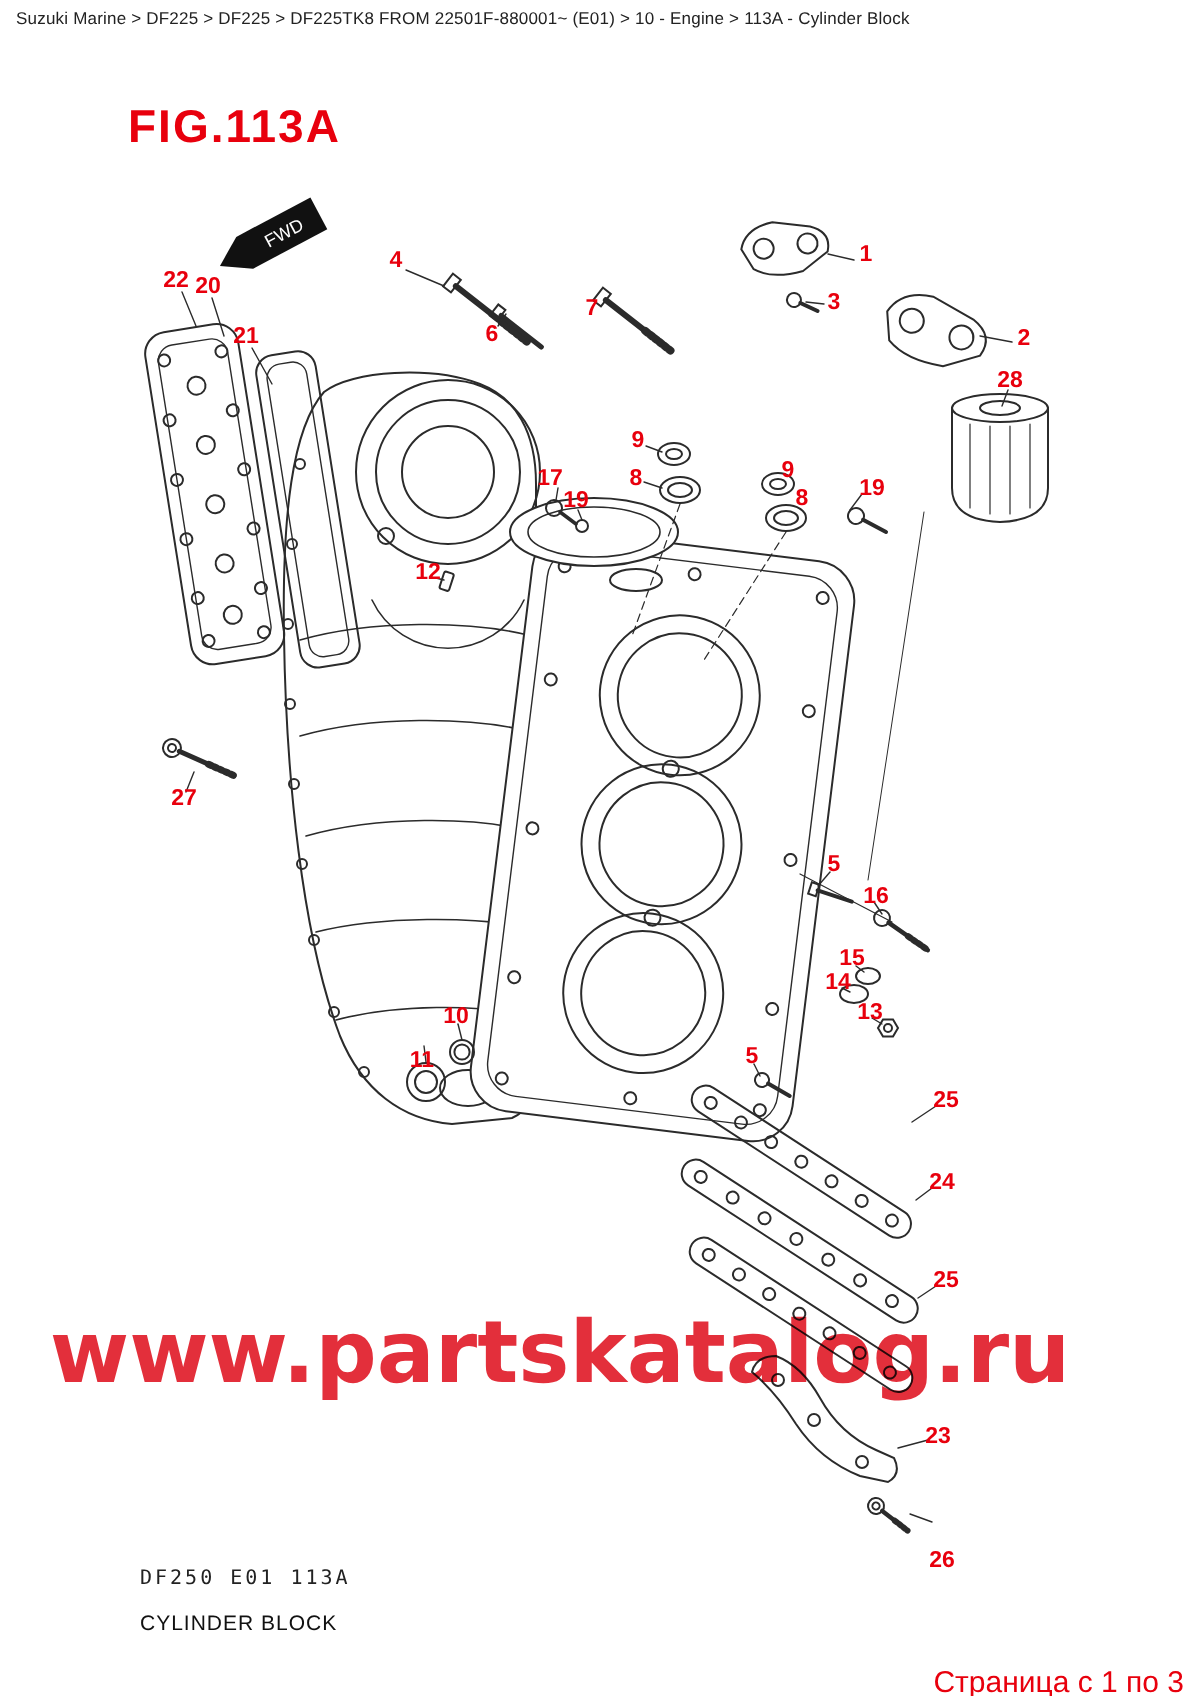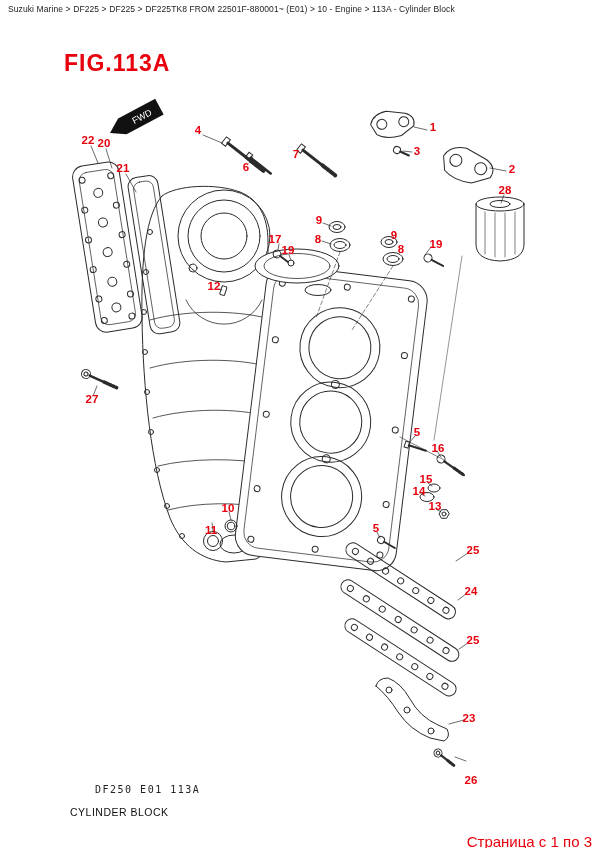--- a/index.html
+++ b/index.html
@@ -31,21 +31,21 @@
   }
   .watermark {
     position: absolute; top: 652px; left: 0; width: 560px;
     text-align: center; font-size: 43px; font-weight: bold;
     color: #de0a18; opacity: 0.85; mix-blend-mode: multiply;
     font-family: "DejaVu Sans", sans-serif; white-space: nowrap;
   }
   .footer-code {
     position: absolute; left: 70px; top: 784px;
     font-family: "DejaVu Sans Mono", monospace;
-    font-size: 10px; color: #222; letter-spacing: 1.5px; margin-left: 25px;
+    font-size: 10px; color: #222; letter-spacing: 1.5px;
   }
   .footer-name {
     position: absolute; left: 70px; top: 806px;
     font-size: 10.5px; color: #111; letter-spacing: 0.5px;
   }
   .page-info {
     position: absolute; right: 8px; top: 833px;
     font-size: 15px; color: #e8000d;
   }
 </style>
@@ -327,20 +327,21 @@
         <line x1="468" y1="643" x2="459" y2="649"></line>
         <line x1="464" y1="720" x2="449" y2="724"></line>
         <line x1="466" y1="761" x2="455" y2="757"></line>
         <line x1="279" y1="244" x2="278" y2="250"></line>
         <line x1="289" y1="255" x2="291" y2="260"></line>
         <line x1="462" y1="256" x2="434" y2="440" stroke-width="0.5"></line>
       </g>
     </g>
   </svg>
 
+  <div class="watermark">www.partskatalog.ru</div>
 
   <div class="callout-layer" id="callout-layer">
       <span class="callout" style="left: 88px; top: 141px; color: rgb(232, 0, 13);">22</span>
       <span class="callout" style="left: 104px; top: 144px; color: rgb(232, 0, 13);">20</span>
       <span class="callout" style="left: 123px; top: 169px; color: rgb(232, 0, 13);">21</span>
       <span class="callout" style="left: 198px; top: 131px; color: rgb(232, 0, 13);">4</span>
       <span class="callout" style="left: 246px; top: 168px; color: rgb(232, 0, 13);">6</span>
       <span class="callout" style="left: 296px; top: 155px; color: rgb(232, 0, 13);">7</span>
       <span class="callout" style="left: 433px; top: 128px; color: rgb(232, 0, 13);">1</span>
       <span class="callout" style="left: 417px; top: 152px; color: rgb(232, 0, 13);">3</span>

